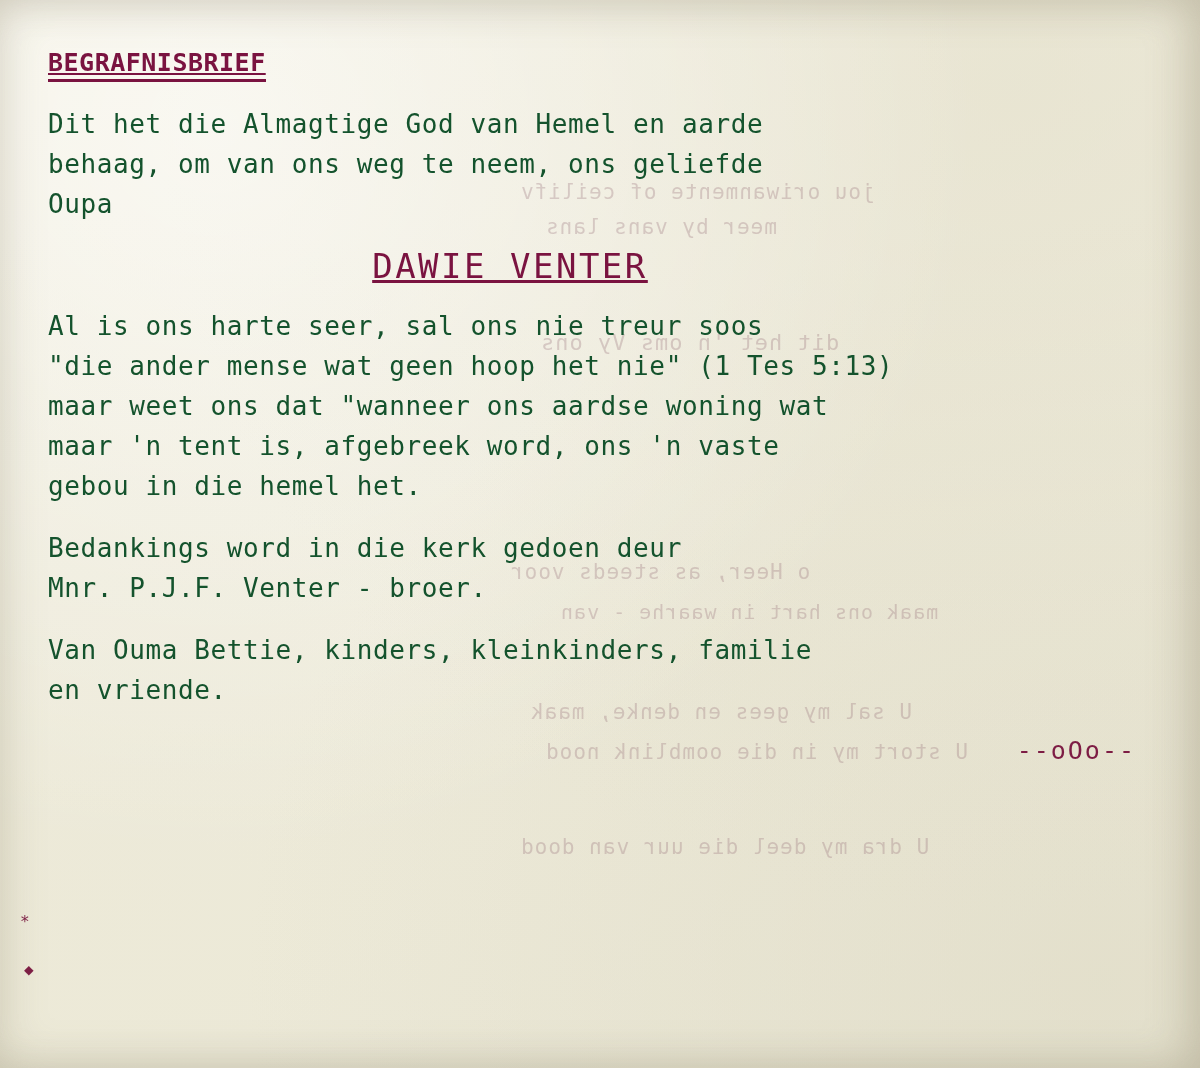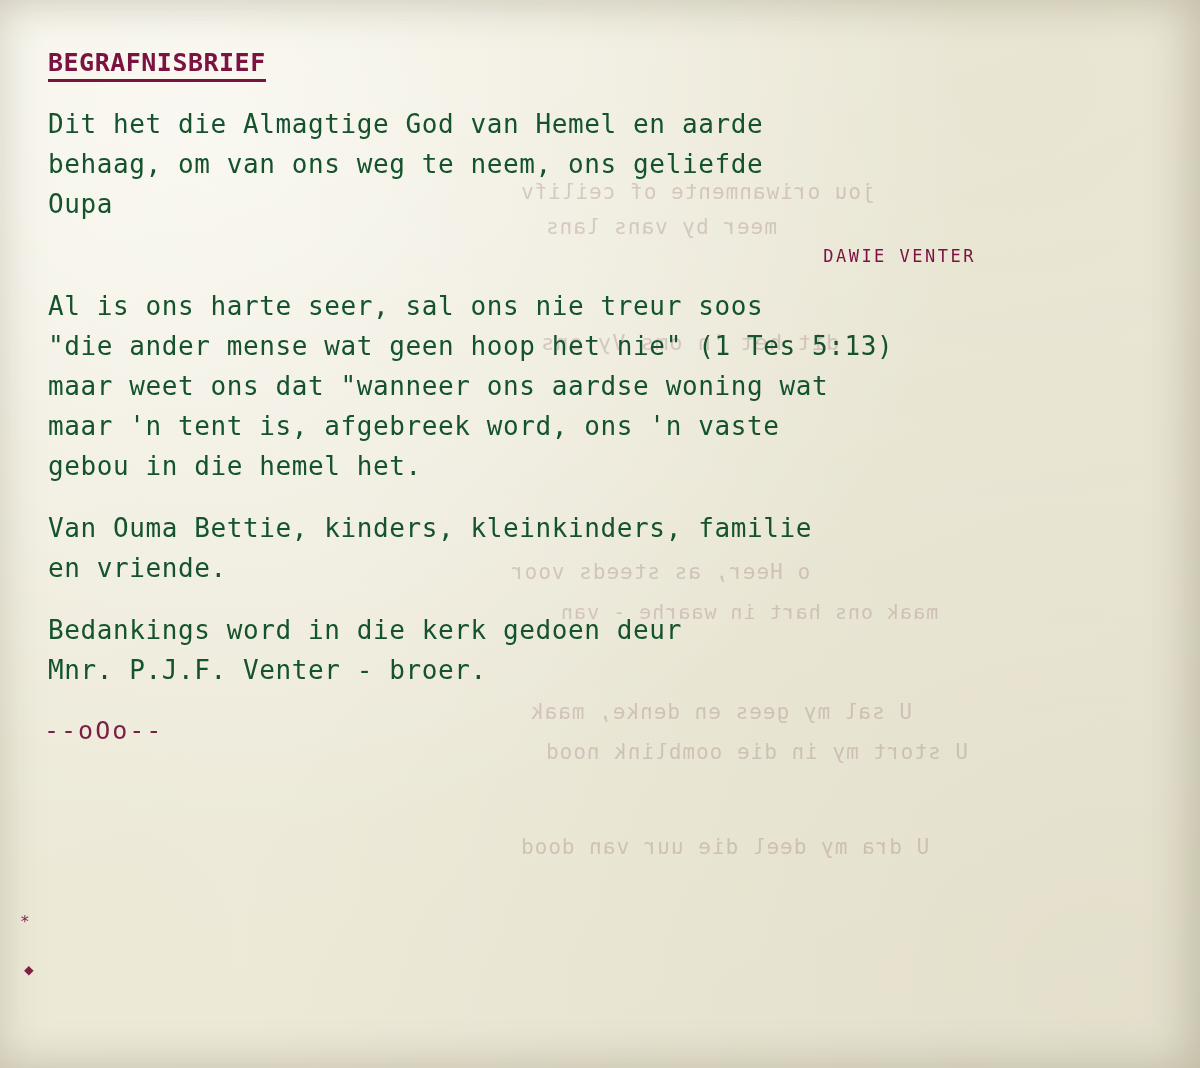--- a/index.html
+++ b/index.html
@@ -55,46 +55,48 @@
 
   .doc-title {
     font-size: 25px;
     font-weight: bold;
     letter-spacing: 0.5px;
     color: #7a1340;
     display: inline-block;
     border-bottom: 3px solid #7a1340;
     padding-bottom: 2px;
     margin: 8px 0 22px 4px;
+    text-decoration: underline;
   }
 
   .para {
     font-size: 26px;
     line-height: 40px;
     letter-spacing: 0.6px;
     color: #14532d;
     margin: 0 0 22px 4px;
     white-space: pre-wrap;
   }
 
   .deceased-name {
-    font-size: 17px;
+    font-size: 34px;
     letter-spacing: 2.5px;
     color: #7a1340;
-    text-align: right;
+    text-align: center;
     margin: 4px 0 20px 0;
     padding-right: 180px;
+    text-decoration: underline;
   }
 
   .closing-block {
     margin-top: 8px;
   }
 
   .footer-mark {
-    text-align: left;
+    text-align: right;
     font-size: 25px;
     letter-spacing: 2px;
     color: #7d1c44;
     margin-top: 26px;
     padding-right: 20px;
   }
 
   .speck {
     position: absolute;
     color: #7d1c44;
@@ -127,25 +129,25 @@
   <div class="deceased-name">DAWIE VENTER</div>
 
 
   <p class="para">Al is ons harte seer, sal ons nie treur soos
 "die ander mense wat geen hoop het nie" (1 Tes 5:13)
 maar weet ons dat "wanneer ons aardse woning wat
 maar 'n tent is, afgebreek word, ons 'n vaste
 gebou in die hemel het.</p>
 
 
+  <p class="para closing-block">Bedankings word in die kerk gedoen deur
+Mnr. P.J.F. Venter - broer.</p>
+
   <p class="para">Van Ouma Bettie, kinders, kleinkinders, familie
 en vriende.</p>
-
-  <p class="para closing-block">Bedankings word in die kerk gedoen deur
-Mnr. P.J.F. Venter - broer.</p>
 
   <div class="footer-mark">--oOo--</div>
 
 </div>
 
 <div class="speck" style="left:20px; top:912px;">*</div>
 <div class="speck" style="left:24px; top:960px;">◆</div>
 
 <div class="edge-shadow"></div>
 

